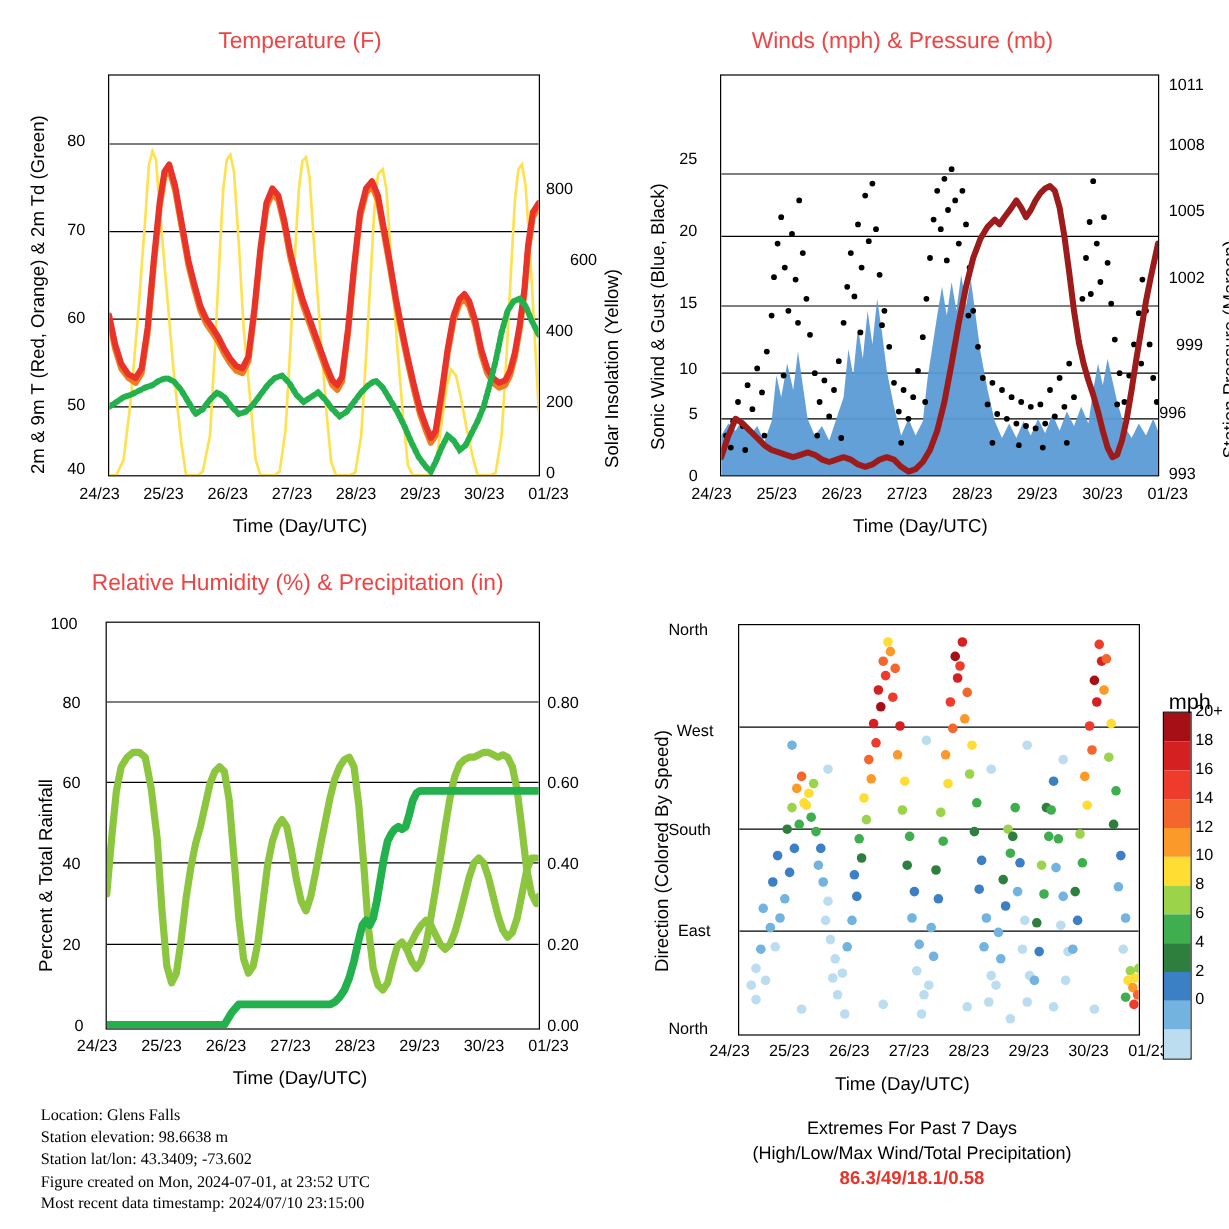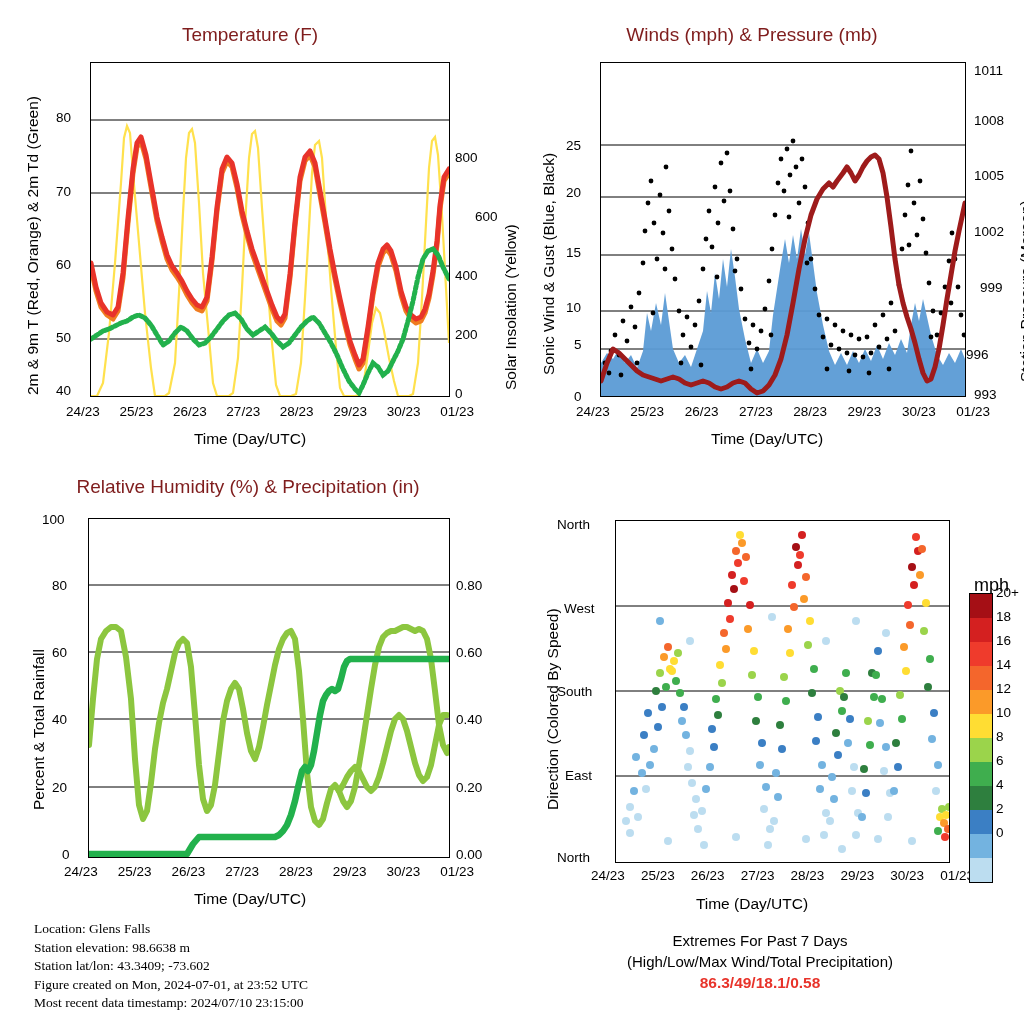--- a/index.html
+++ b/index.html
@@ -19,21 +19,21 @@
     position: relative;
     width: 1024px;
     height: 1024px;
   }
   .panel {
     position: absolute;
   }
   .panel-title {
     text-align: center;
     font-size: 19px;
-    color: #7f1d1d;
+    color: #ef4444;
     white-space: nowrap;
   }
   .plotbox {
     position: absolute;
     border: 1px solid #000;
     background: #fff;
     box-sizing: border-box;
     overflow: hidden;
   }
   svg { display: block; }
@@ -172,33 +172,33 @@
 
     <div class="axis-label" style="position:absolute;left:0;top:430px;width:500px;text-align:center;">Time (Day/UTC)</div>
   </div>
 
   <div class="panel" style="left:512px;top:0;width:512px;height:460px;">
     <div class="panel-title" style="position:absolute;left:20px;top:24px;width:440px;">Winds (mph) &amp; Pressure (mb)</div>
 
     <div class="vert-label" style="left:28px;top:375px;transform:rotate(-90deg);">Sonic Wind &amp; Gust (Blue, Black)</div>
     <div class="vert-label" style="left:505px;top:382px;transform:rotate(-90deg);">Station Pressure (Maroon)</div>
 
-    <div class="ticklabel" style="left:54px;top:138px;">25</div>
+    <div class="ticklabel" style="left:54px;top:125px;">25</div>
     <div class="ticklabel" style="left:54px;top:185px;">20</div>
     <div class="ticklabel" style="left:54px;top:245px;">15</div>
     <div class="ticklabel" style="left:54px;top:300px;">10</div>
     <div class="ticklabel" style="left:62px;top:337px;">5</div>
     <div class="ticklabel" style="left:62px;top:389px;">0</div>
 
     <div class="ticklabel" style="left:462px;top:63px;">1011</div>
     <div class="ticklabel" style="left:462px;top:113px;">1008</div>
     <div class="ticklabel" style="left:462px;top:168px;">1005</div>
     <div class="ticklabel" style="left:462px;top:224px;">1002</div>
     <div class="ticklabel" style="left:468px;top:280px;">999</div>
-    <div class="ticklabel" style="left:454px;top:336px;margin-top:11px;">996</div>
+    <div class="ticklabel" style="left:454px;top:336px;">996</div>
     <div class="ticklabel" style="left:462px;top:387px;">993</div>
 
     <div class="plotbox" style="left:88px;top:62px;width:366px;height:335px;">
       <svg width="364" height="333" viewBox="0 0 364 333" preserveAspectRatio="none">
         <g stroke="#000" stroke-width="1">
           <line x1="0" y1="82" x2="364" y2="82"></line>
           <line x1="0" y1="134" x2="364" y2="134"></line>
           <line x1="0" y1="192" x2="364" y2="192"></line>
           <line x1="0" y1="248" x2="364" y2="248"></line>
           <line x1="0" y1="286" x2="364" y2="286"></line>

